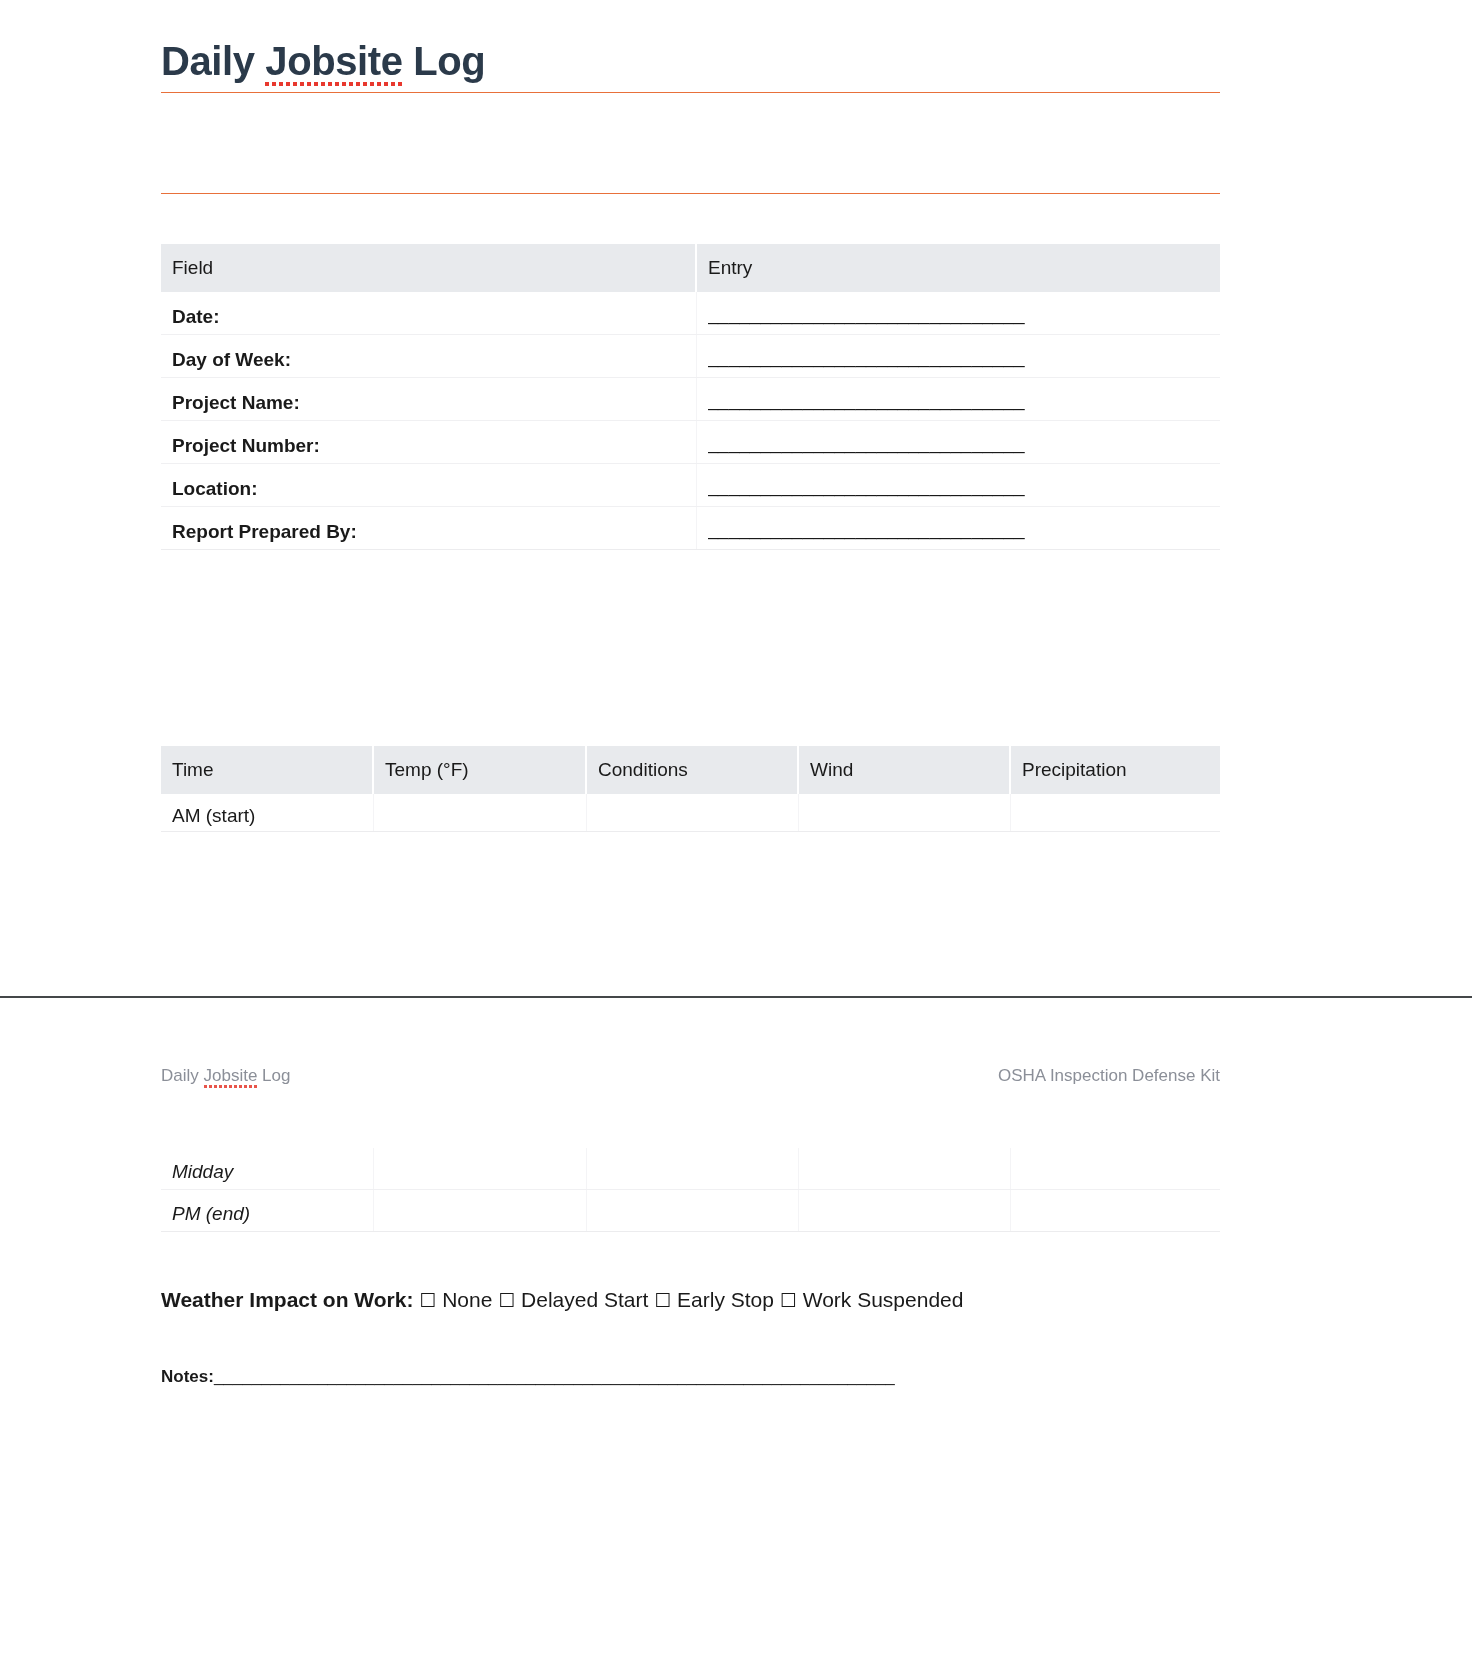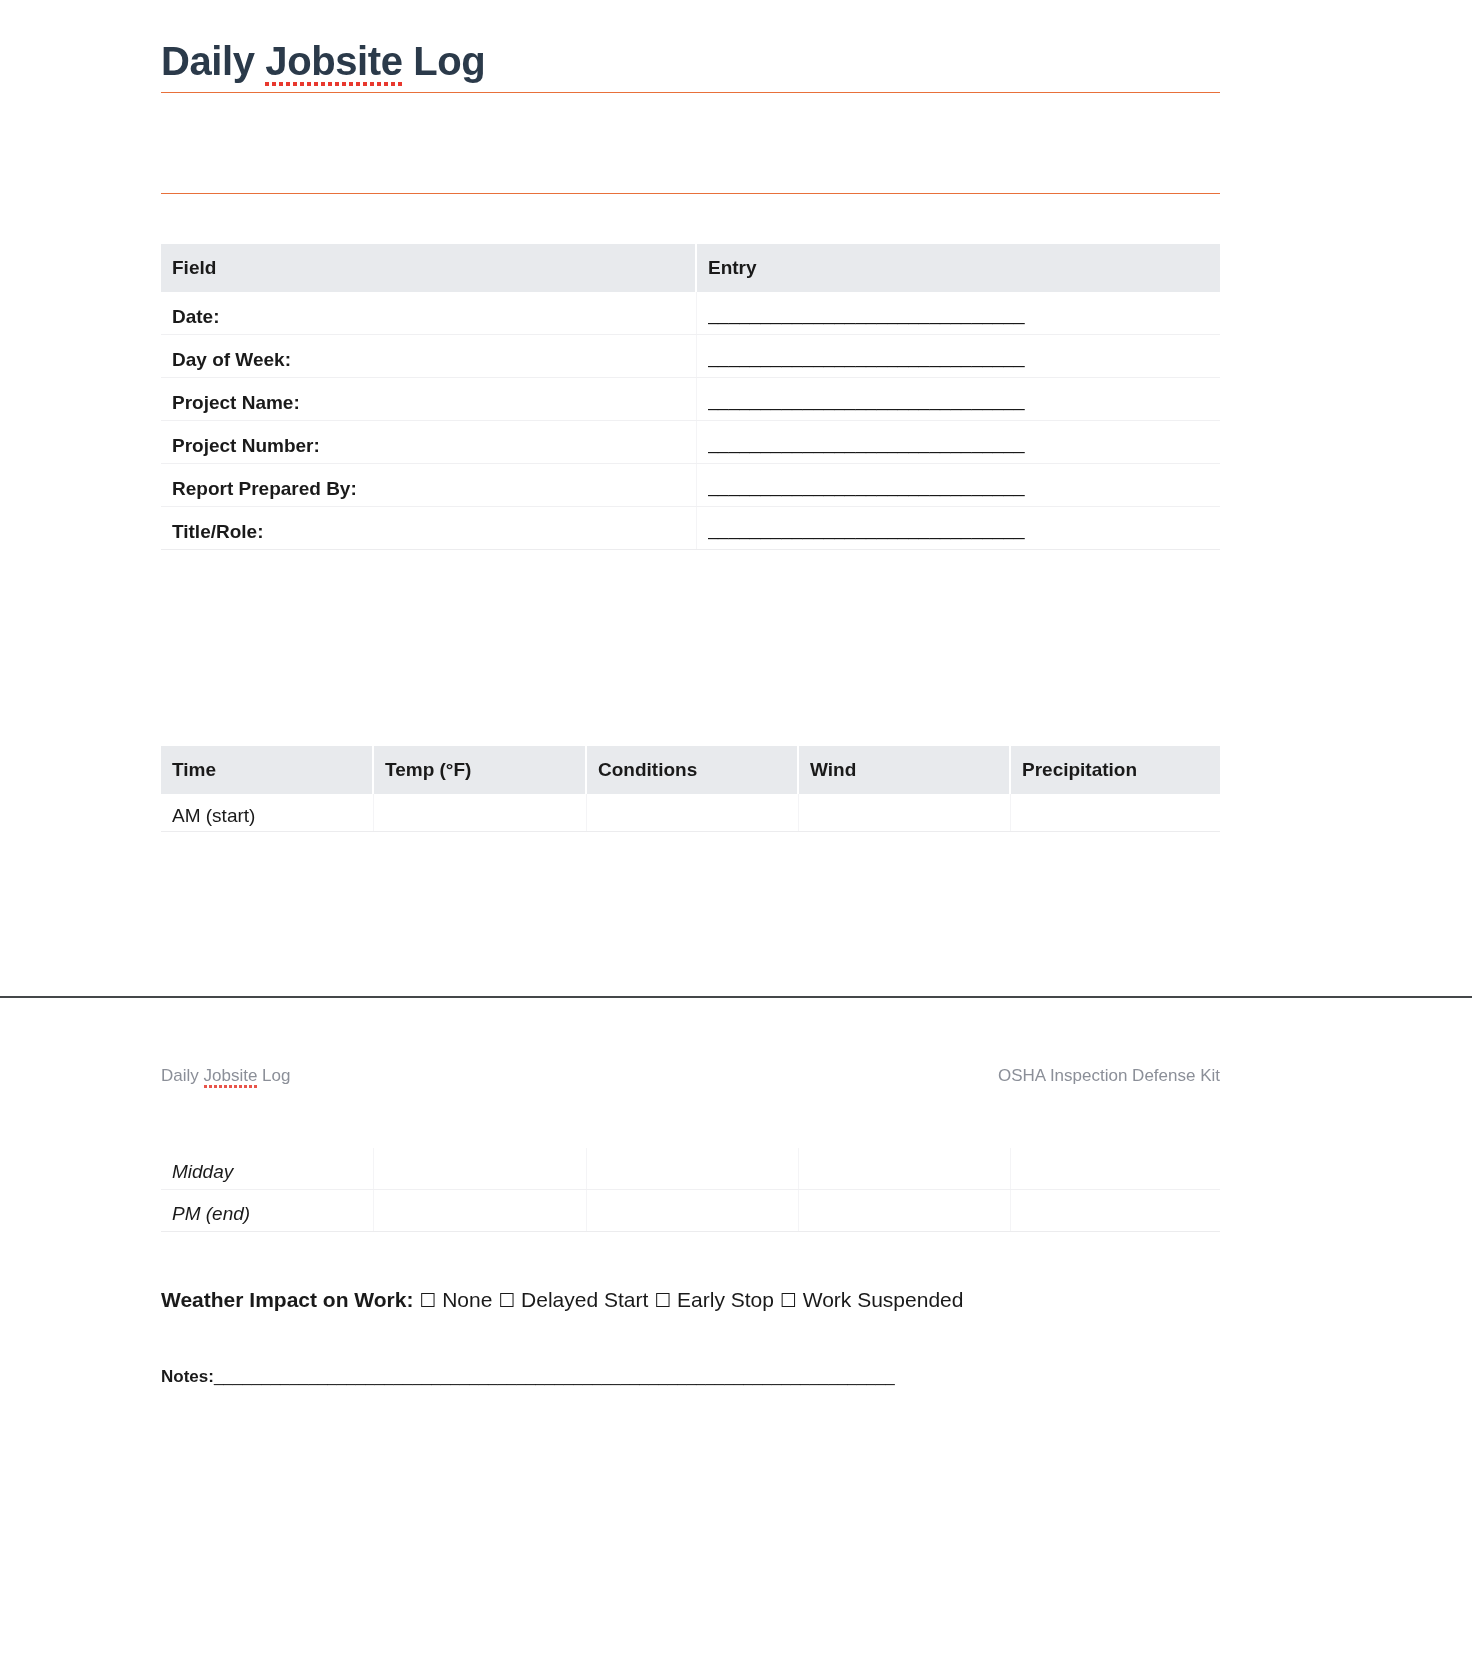--- a/index.html
+++ b/index.html
@@ -71,21 +71,21 @@
 
   
   table.doc-table {
     border-collapse: collapse;
     width: 1059px;
     table-layout: fixed;
     margin: 0;
   }
   table.doc-table th {
     background: #e8eaed;
-    font-weight: bold;
+    font-weight: normal;
     font-size: 19px;
     color: #1a1a1a;
     text-align: left;
     padding: 13px 0 13px 11px;
     border-right: 2px solid #ffffff;
     vertical-align: middle;
   }
   table.doc-table th:last-child { border-right: none; }
   table.doc-table td {
     font-size: 19px;
@@ -218,25 +218,25 @@
           </tr>
           <tr>
             <td class="field-label">Project Name:</td>
             <td><span class="entry-line">______________________________</span></td>
           </tr>
           <tr>
             <td class="field-label">Project Number:</td>
             <td><span class="entry-line">______________________________</span></td>
           </tr>
           <tr>
+            <td class="field-label">Location:</td>
+            <td><span class="entry-line">______________________________</span></td>
+          </tr>
+          <tr>
             <td class="field-label">Report Prepared By:</td>
-            <td><span class="entry-line">______________________________</span></td>
-          </tr>
-          <tr>
-            <td class="field-label">Title/Role:</td>
             <td><span class="entry-line">______________________________</span></td>
           </tr>
         </tbody>
       </table>
 
       <div class="gap-table-to-heading"></div>
 
 
       <div class="gap-heading-to-table"></div>
 

